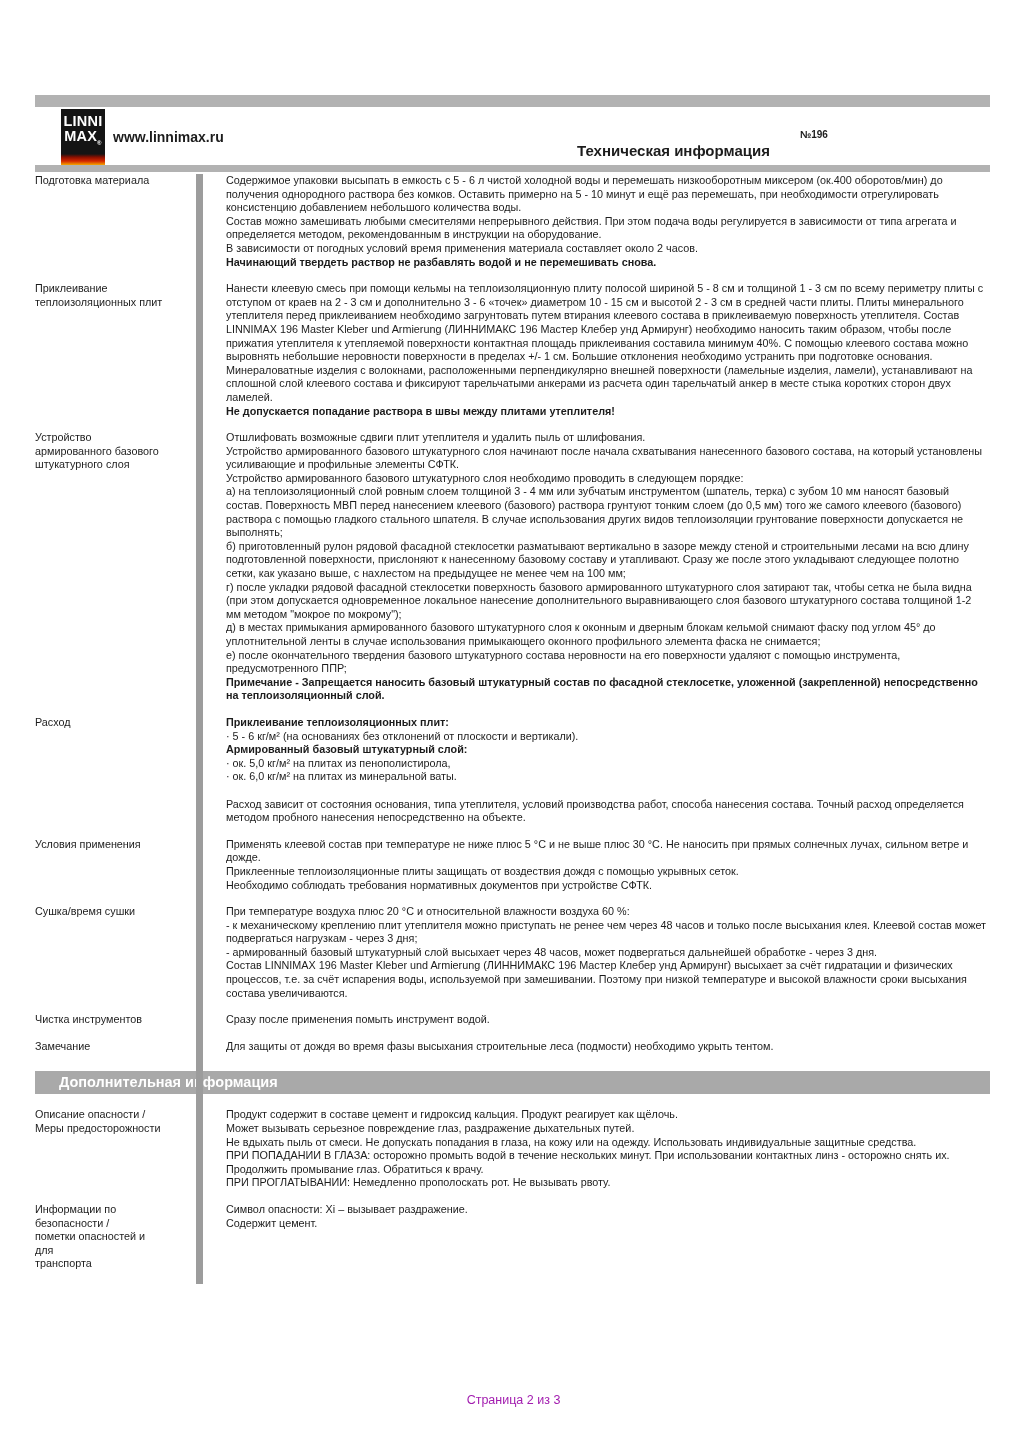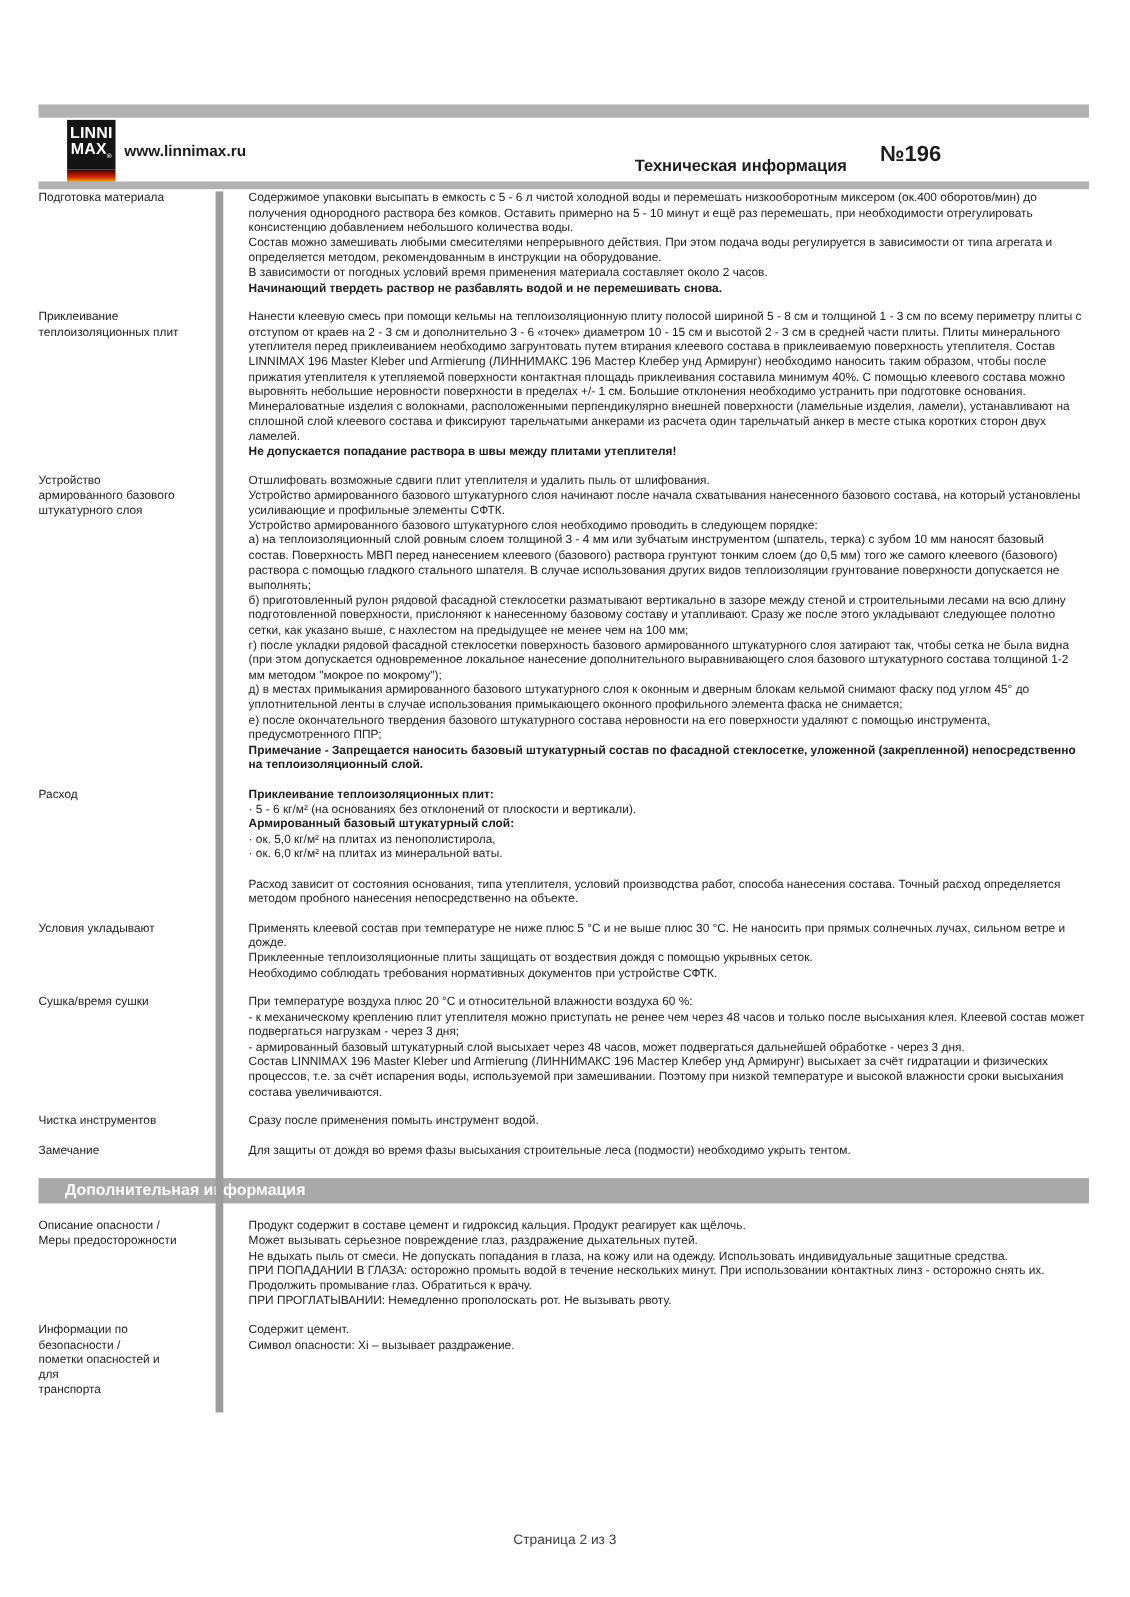--- a/index.html
+++ b/index.html
@@ -12,34 +12,34 @@
   .logo { position:absolute; left:26px; top:2px; width:44px; }
   .logo-box {
     background:#141414; color:#ffffff; text-align:center;
     font-weight:bold; font-size:14.5px; line-height:15px; letter-spacing:0.2px;
     padding:5px 2px 3px 2px;
   }
   .logo-box .reg { font-size:6px; vertical-align:sub; }
   .logo-flag { height:13px; background:linear-gradient(to bottom, #141414 0%, #8a0f00 25%, #d42800 55%, #f5a800 85%, #ffd84d 100%); }
   .website  { position:absolute; left:78px;  top:22px; font-weight:bold; font-size:14px; }
   .doc-type { position:absolute; left:542px; top:35px; font-weight:bold; font-size:15px; }
-  .doc-number { position:absolute; left:765px; top:22px; font-weight:bold; font-size:20px; }
+  .doc-number { position:absolute; left:765px; top:22px; font-weight:bold; font-size:10px; }
   .divider { position:absolute; left:35px; top:165px; width:955px; height:7px; background:#b2b2b2; }
   .body-wrap { position:absolute; left:35px; top:174px; width:955px; }
   .vbar { position:absolute; left:161px; top:0; bottom:0; width:7px; background:#9c9c9c; z-index:2; }
   .row { display:flex; margin-bottom:13px; font-size:10.8px; line-height:13.6px; }
   .label { flex:none; width:152px; text-align:left; white-space:pre-line; }
   .content { flex:1; margin-left:39px; margin-right:2px; }
   .para.bold { font-weight:bold; }
   .banner {
     position:relative; z-index:1; height:23px; background:#a9a9a9; color:#ffffff;
     font-weight:bold; font-size:14.5px; line-height:23px; padding-left:24px;
     margin:18px 0 14px 0;
   }
-  .footer { position:absolute; left:0; top:1393px; width:1027px; text-align:center; font-size:12.5px; color:#404040; }
+  .footer { position:absolute; left:0; top:1393px; width:1027px; text-align:center; font-size:12.5px; color:#a21caf; }
 </style>
 </head>
 <body>
 
 <div class="page">
 
   <div class="topbar"></div>
 
   <div class="header">
     <div class="logo">
@@ -100,21 +100,21 @@
             <div class="para bold">Приклеивание теплоизоляционных плит:</div>
             <div class="para">· 5 - 6 кг/м² (на основаниях без отклонений от плоскости и вертикали).</div>
             <div class="para bold">Армированный базовый штукатурный слой:</div>
             <div class="para">· ок. 5,0  кг/м² на плитах из пенополистирола,</div>
             <div class="para">· ок. 6,0  кг/м² на плитах из минеральной ваты.</div>
             <div class="para">&nbsp;</div>
             <div class="para">Расход зависит от состояния основания, типа утеплителя, условий производства работ, способа нанесения состава. Точный расход определяется методом пробного нанесения непосредственно на объекте.</div>
           </div>
         </div>
         <div class="row">
-          <div class="label">Условия укладывают</div>
+          <div class="label">Условия применения</div>
           <div class="content">
             <div class="para">Применять клеевой состав при температуре не ниже плюс 5 °С и не выше плюс 30 °С. Не наносить при прямых солнечных лучах, сильном ветре и дожде.</div>
             <div class="para">Приклеенные теплоизоляционные плиты защищать от воздествия дождя с помощью укрывных сеток.</div>
             <div class="para">Необходимо соблюдать требования нормативных документов при устройстве СФТК.</div>
           </div>
         </div>
         <div class="row">
           <div class="label">Сушка/время сушки</div>
           <div class="content">
             <div class="para">При температуре воздуха плюс 20 °С и относительной влажности воздуха 60 %:</div>
@@ -153,22 +153,22 @@
             <div class="para">ПРИ ПРОГЛАТЫВАНИИ: Немедленно прополоскать рот. Не вызывать рвоту.</div>
           </div>
         </div>
         <div class="row">
           <div class="label">Информации по
 безопасности /
 пометки опасностей и
 для
 транспорта</div>
           <div class="content">
+            <div class="para">Символ опасности: Xi – вызывает раздражение.</div>
             <div class="para">Содержит цемент.</div>
-            <div class="para">Символ опасности: Xi – вызывает раздражение.</div>
           </div>
         </div>
       </div>
   </div>
 
   <div class="footer">Страница 2 из 3</div>
 
 </div>
 
 </body></html>

